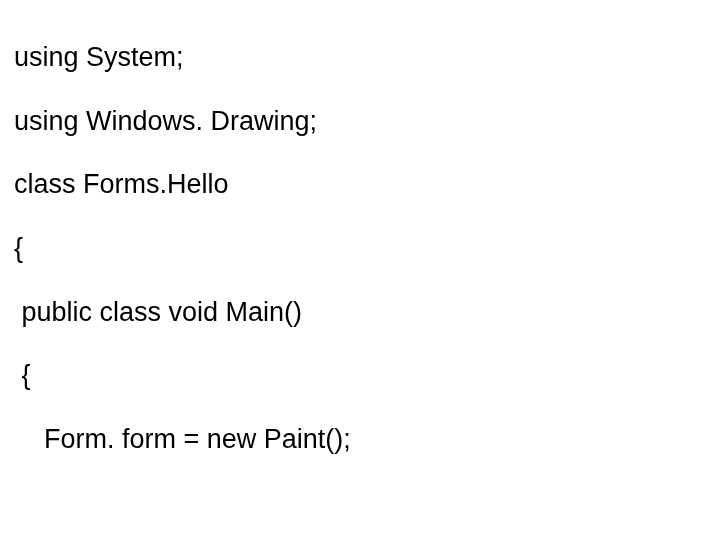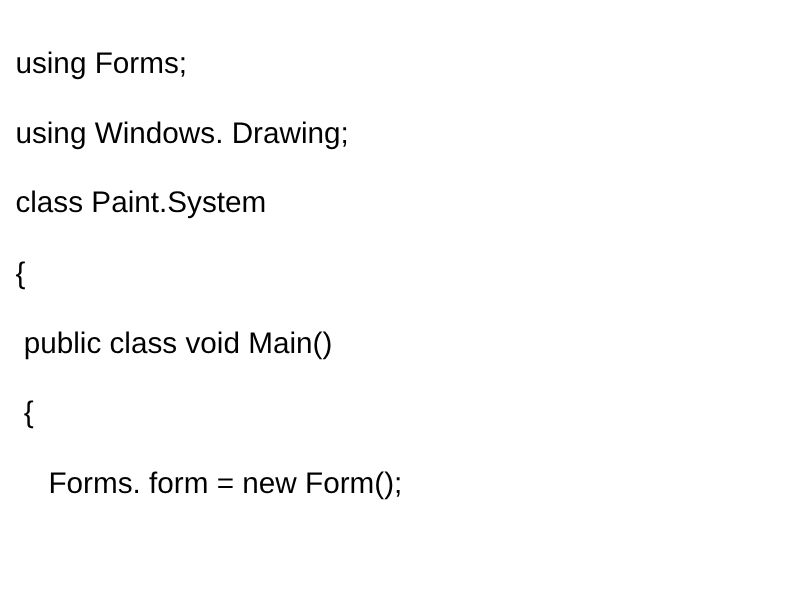--- a/index.html
+++ b/index.html
@@ -16,26 +16,26 @@
   .page {
     padding: 10px 14px 0 14px;
     white-space: pre;
   }
   .line { display: block; }
 </style>
 </head>
 <body>
 
 <div class="page">
-<span class="line">using Forms;</span>
+<span class="line">using System;</span>
 <span class="line">using Windows. Drawing;</span>
-<span class="line">class Paint.System</span>
+<span class="line">class Forms.Hello</span>
 <span class="line">{</span>
 <span class="line"> public class void Main()</span>
 <span class="line"> {</span>
-<span class="line">    Forms. form = new Form();</span>
+<span class="line">    Form. form = new Paint();</span>
 
 
 
 
 
 
 </div>
 
 </body></html>

